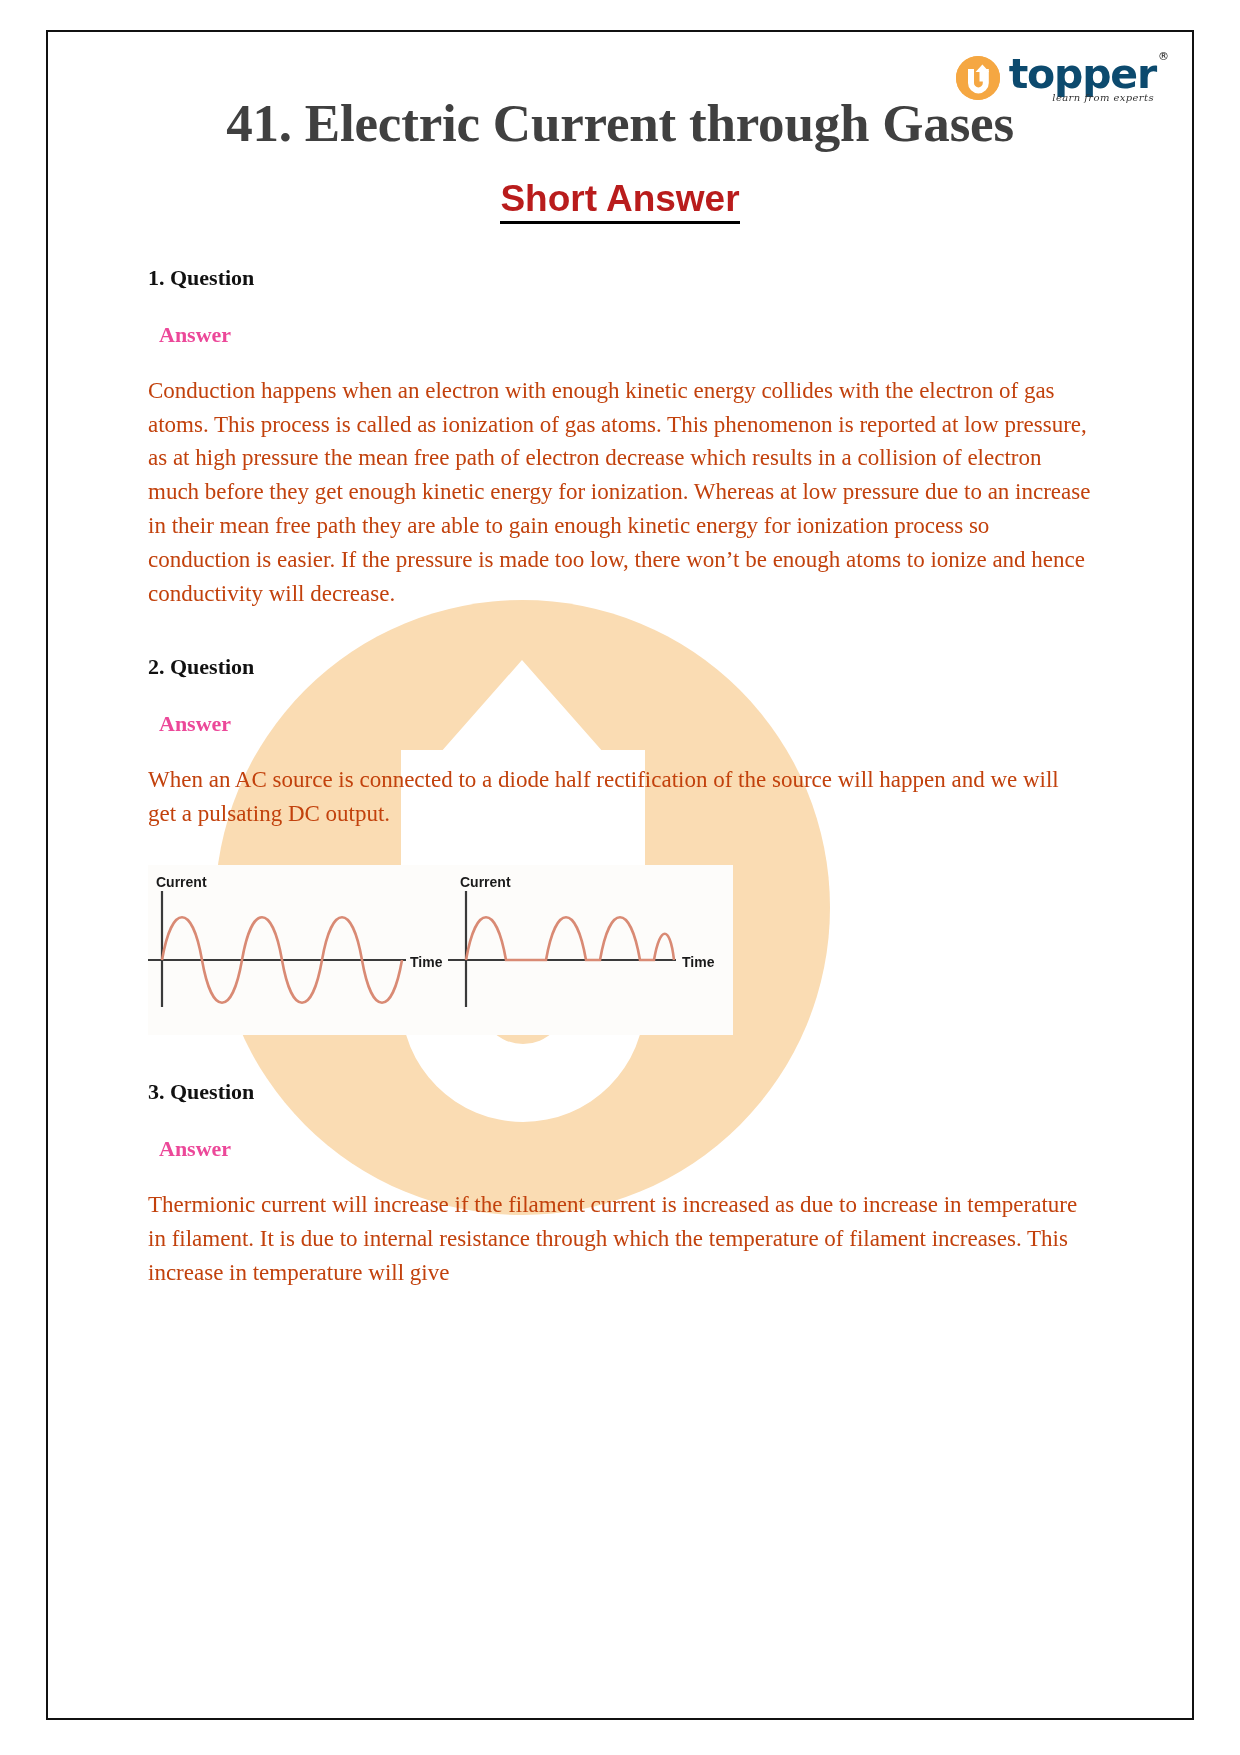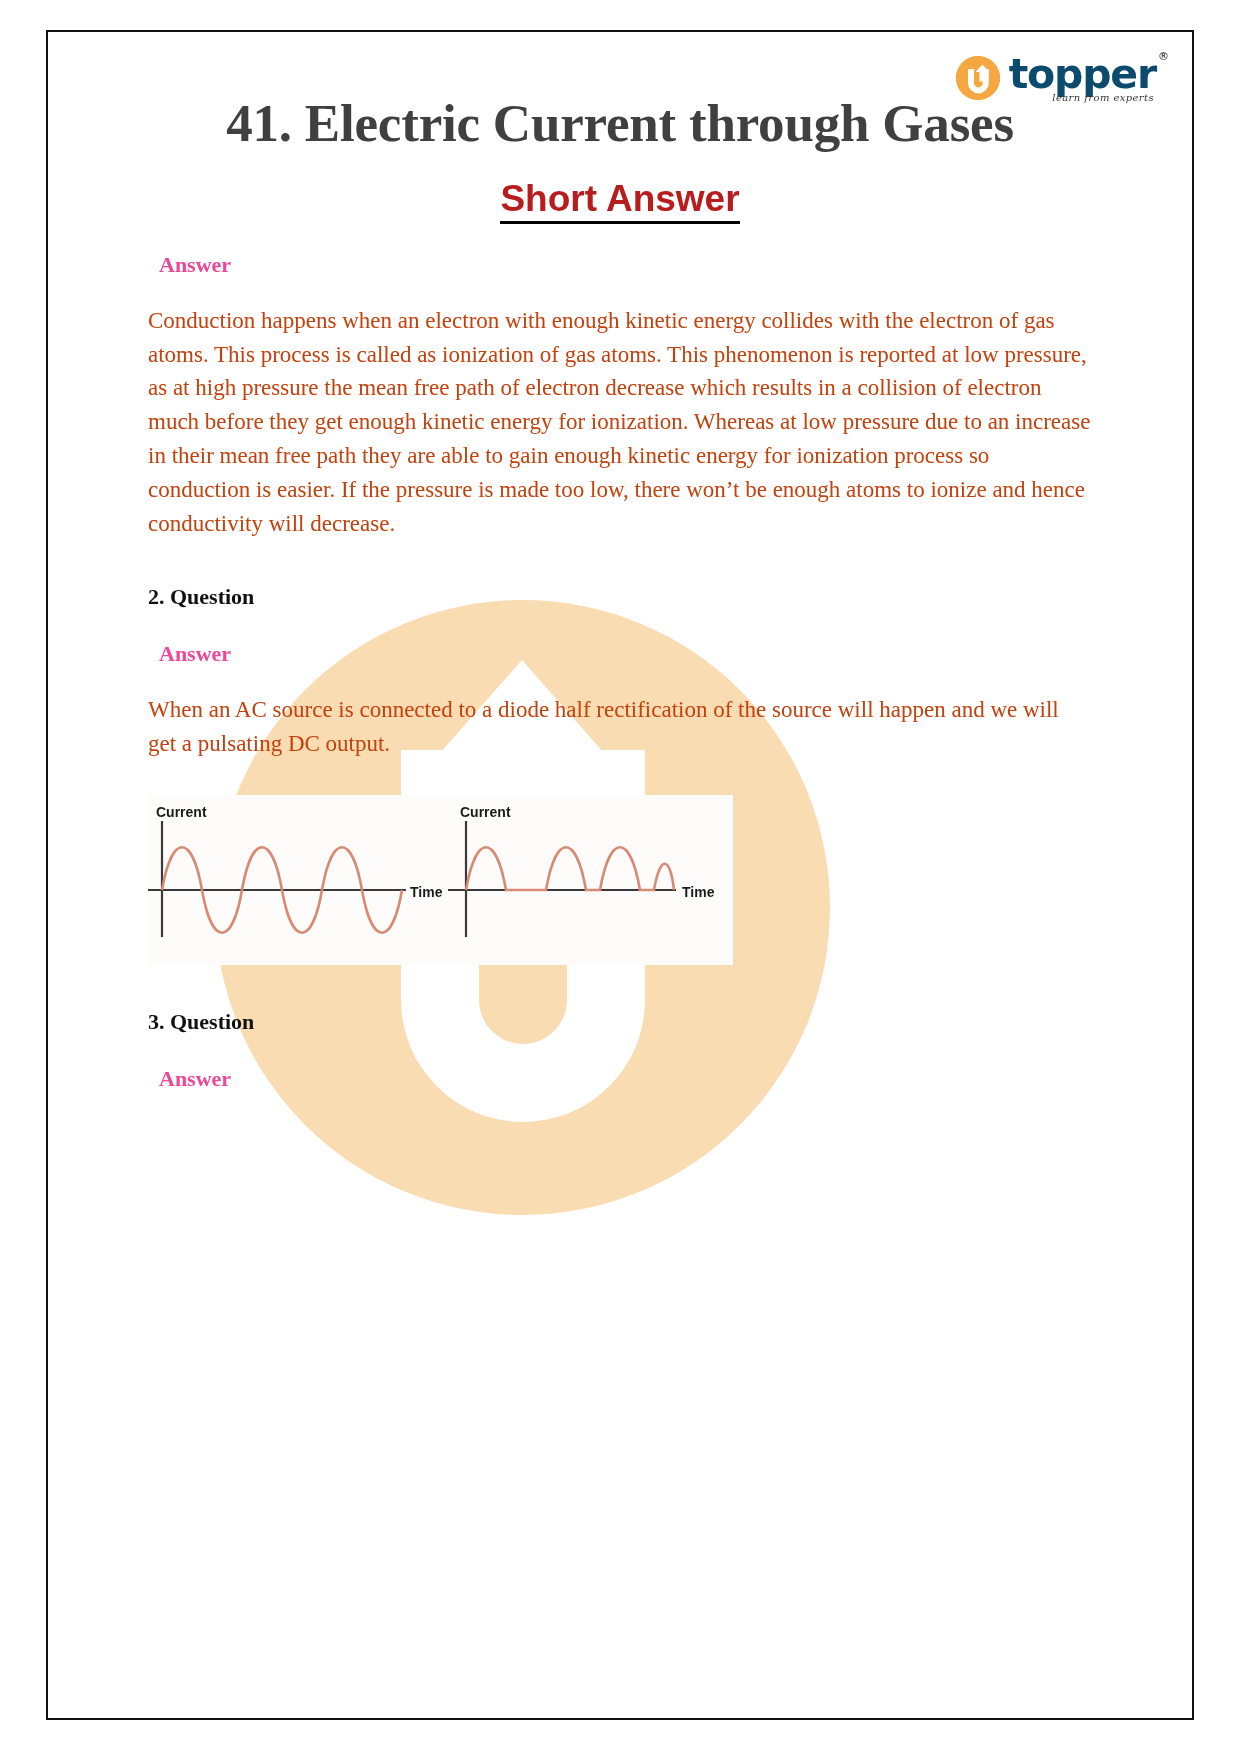--- a/index.html
+++ b/index.html
@@ -179,20 +179,21 @@
       <div class="logo-tag">learn from experts</div>
     </div>
   </div>
 
   <div class="content">
 
     <h1 class="doc-title">41. Electric Current through Gases</h1>
 
     <h2 class="section-title"><span>Short Answer</span></h2>
 
+    <div class="q-head">1. Question</div>
     <div class="a-head">Answer</div>
     <p class="para">Conduction happens when an electron with enough kinetic energy collides with the electron of gas atoms. This process is called as ionization of gas atoms. This phenomenon is reported at low pressure, as at high pressure the mean free path of electron decrease which results in a collision of electron much before they get enough kinetic energy for ionization. Whereas at low pressure due to an increase in their mean free path they are able to gain enough kinetic energy for ionization process so conduction is easier. If the pressure is made too low, there won’t be enough atoms to ionize and hence conductivity will decrease.</p>
 
     <div class="q-head">2. Question</div>
     <div class="a-head">Answer</div>
     <p class="para">When an AC source is connected to a diode half rectification of the source will happen and we will get a pulsating DC output.</p>
 
     <div class="figure">
       <svg width="585" height="170" viewBox="0 0 585 170" aria-hidden="true">
         <rect x="0" y="0" width="585" height="170" fill="#fdfcfa"></rect>
@@ -220,15 +221,16 @@
                  C 462 38, 482 38, 492 95
                  L 506 95
                  C 512 60, 522 60, 526 95" fill="none" stroke="#d98a74" stroke-width="2.6"></path>
         <text x="534" y="102" font-family="Liberation Sans, sans-serif" font-size="14" font-weight="bold" fill="#1a1a1a">Time</text>
       </svg>
     </div>
 
 
     <div class="q-head">3. Question</div>
     <div class="a-head">Answer</div>
+    <p class="para">Thermionic current will increase if the filament current is increased as due to increase in temperature in filament. It is due to internal resistance through which the temperature of filament increases. This increase in temperature will give</p>
 
   </div>
 </div>
 
 </body></html>

